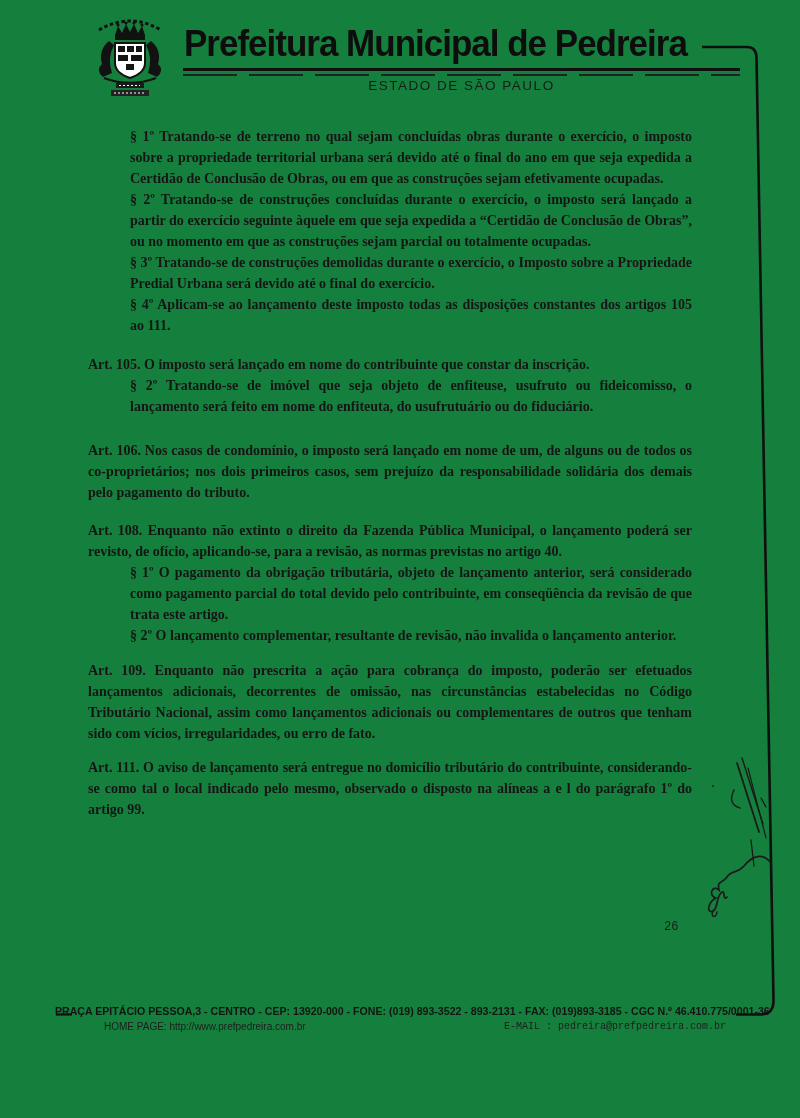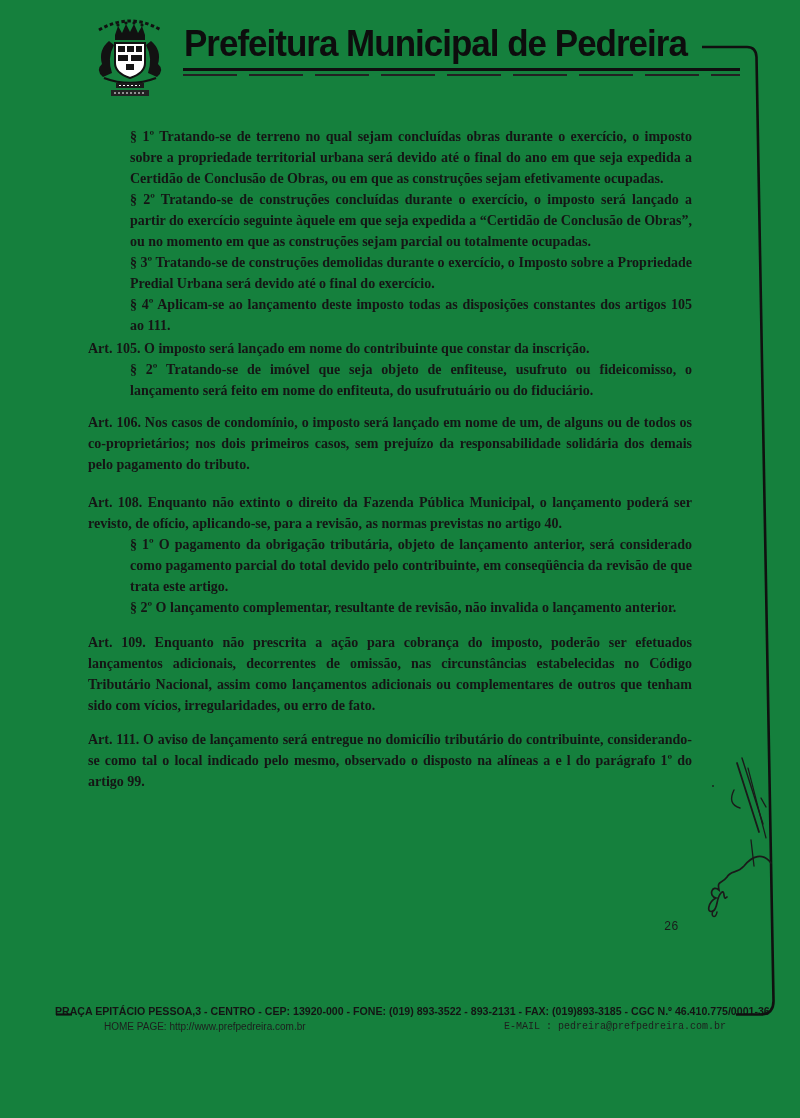--- a/index.html
+++ b/index.html
@@ -15,22 +15,22 @@
   .rule-sub{position:absolute;left:183px;top:74px;width:557px;height:2px;
         background:repeating-linear-gradient(90deg,#222 0 54px,transparent 54px 66px);}
   .header-subtitle{position:absolute;left:183px;top:78px;width:557px;text-align:center;
         font-family:"Liberation Sans", sans-serif;font-size:13.5px;letter-spacing:1.5px;color:#1a1a1a;}
 
   
   .doc-body{position:absolute;left:88px;top:126px;width:604px;
         font-size:14px;line-height:21px;text-align:justify;color:#151515;font-weight:bold;}
   .para{margin:0;}
   .ind{margin-left:42px;}
-  .mt-105{margin-top:2px;}
-  .mt-106{margin-top:11px;}
+  .mt-105{margin-top:18px;}
+  .mt-106{margin-top:23px;}
   .mt-107{margin-top:21px;}
   .mt-108{margin-top:17px;}
   .mt-109{margin-top:14px;}
   .mt-110{margin-top:22px;}
   .mt-111{margin-top:13px;}
 
   .page-number{position:absolute;left:664px;top:920px;font-size:12px;color:#1a1a1a;
         font-family:Liberation Mono, monospace;}
 
   
@@ -82,20 +82,21 @@
       <g stroke="#fff" stroke-width="1">
         <path d="M34 77.5 H55" stroke-dasharray="2 2"></path>
         <path d="M29 85 H61" stroke-dasharray="2 2"></path>
       </g>
     </svg>
   </div>
 
   <div class="header-title">Prefeitura Municipal de Pedreira</div>
   <div class="rule-main"></div>
   <div class="rule-sub"></div>
+  <div class="header-subtitle">ESTADO DE SÃO PAULO</div>
 
   <div class="doc-body">
     <p class="para ind">§ 1º   Tratando-se de terreno no qual sejam concluídas obras durante o exercício, o imposto sobre a propriedade territorial urbana será devido até o final do ano em que seja expedida a Certidão de Conclusão de Obras, ou em que as construções sejam efetivamente ocupadas.</p>
     <p class="para ind">§ 2º   Tratando-se de construções concluídas durante o exercício, o imposto será lançado a partir do exercício seguinte àquele em que seja expedida a “Certidão de Conclusão de Obras”, ou no momento em que as construções sejam parcial ou totalmente ocupadas.</p>
     <p class="para ind">§ 3º   Tratando-se de construções demolidas durante o exercício, o Imposto sobre a Propriedade Predial Urbana será devido até o final do exercício.</p>
     <p class="para ind">§ 4º   Aplicam-se ao lançamento deste imposto todas as disposições constantes dos artigos 105 ao 111.</p>
     <p class="para mt-105">Art. 105. O imposto será lançado em nome do contribuinte que constar da inscrição.</p>
     <p class="para ind">§ 2º   Tratando-se de imóvel que seja objeto de enfiteuse, usufruto ou fideicomisso, o lançamento será feito em nome do enfiteuta, do usufrutuário ou do fiduciário.</p>
     <p class="para mt-106">Art. 106. Nos casos de condomínio, o imposto será lançado em nome de um, de alguns ou de todos os co-proprietários; nos dois primeiros casos, sem prejuízo da responsabilidade solidária dos demais pelo pagamento do tributo.</p>
     <p class="para mt-108">Art. 108. Enquanto não  extinto o direito  da  Fazenda Pública Municipal,  o  lançamento  poderá ser revisto, de ofício, aplicando-se, para a revisão, as normas previstas no artigo 40.</p>

